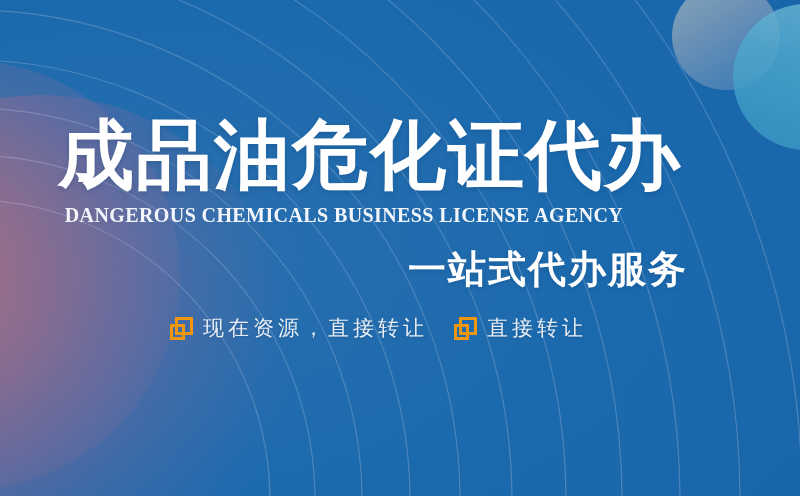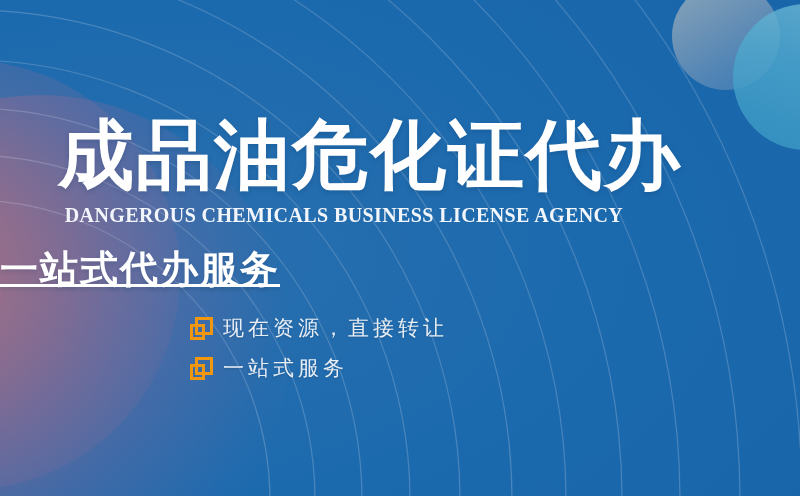--- a/index.html
+++ b/index.html
@@ -121,38 +121,37 @@
     font-weight: bold;
     letter-spacing: 0.4px;
     white-space: nowrap;
   }
 
   .title-sub {
     position: absolute;
     left: 0;
     top: 246px;
     width: 688px;
-    text-align: left;
+    text-align: right;
     color: #ffffff;
     font-size: 38px;
     line-height: 46px;
     font-weight: bold;
     letter-spacing: 2px;
     white-space: nowrap;
     text-shadow: 0 2px 4px rgba(10,50,90,0.20);
-    text-decoration: underline;
   }
 
   .bullets {
     position: absolute;
-    left: 190px;
+    left: 170px;
     top: 316px;
     display: flex;
-    flex-direction: column;
-    gap: 16px;
+    flex-direction: row;
+    gap: 26px;
   }
   .bullet-row {
     display: flex;
     align-items: center;
   }
   .bullet-icon {
     width: 23px;
     height: 23px;
     flex: 0 0 23px;
     margin-right: 10px;
@@ -224,18 +223,18 @@
       </div>
 
 
       <div class="bullet-row">
         <span class="bullet-icon">
           <svg viewBox="0 0 23 23" width="23" height="23" xmlns="http://www.w3.org/2000/svg">
             <rect x="6.5" y="1.5" width="15" height="15" fill="none" stroke="#f0960f" stroke-width="3"></rect>
             <rect x="1.5" y="8.5" width="12" height="13" fill="none" stroke="#f0960f" stroke-width="3"></rect>
           </svg>
         </span>
-        <span class="bullet-text">一站式服务</span>
+        <span class="bullet-text">直接转让</span>
       </div>
 
     </div>
   </div>
 </div>
 
 </body></html>

